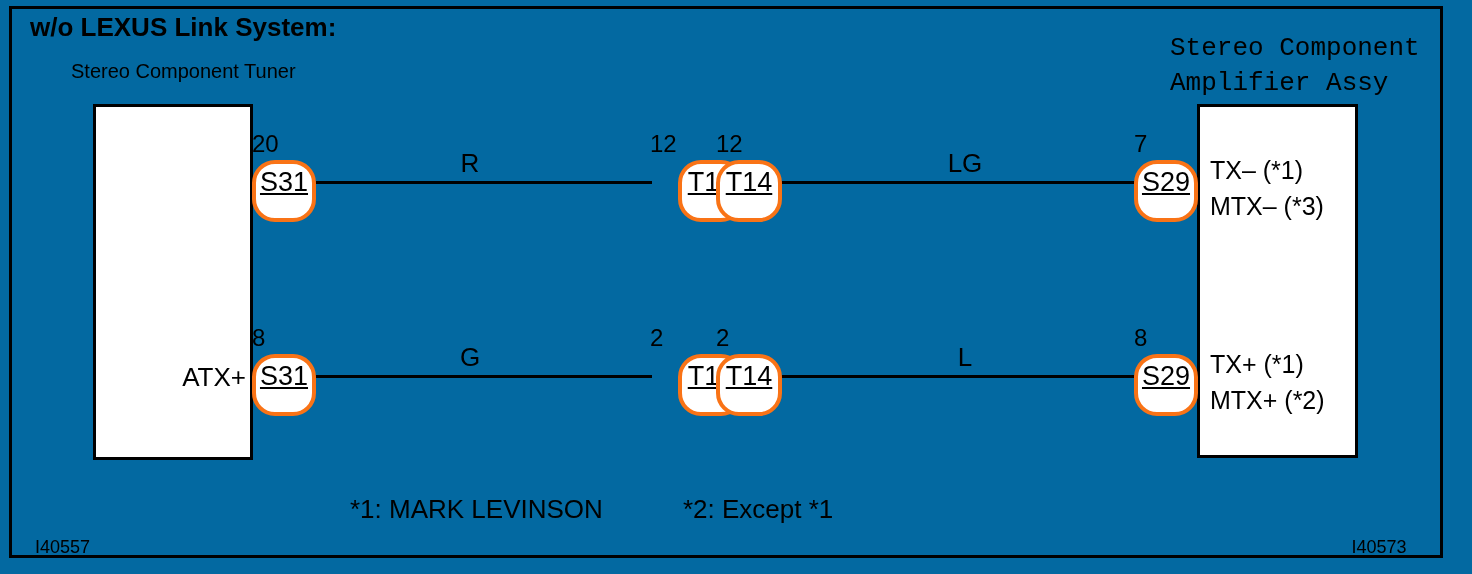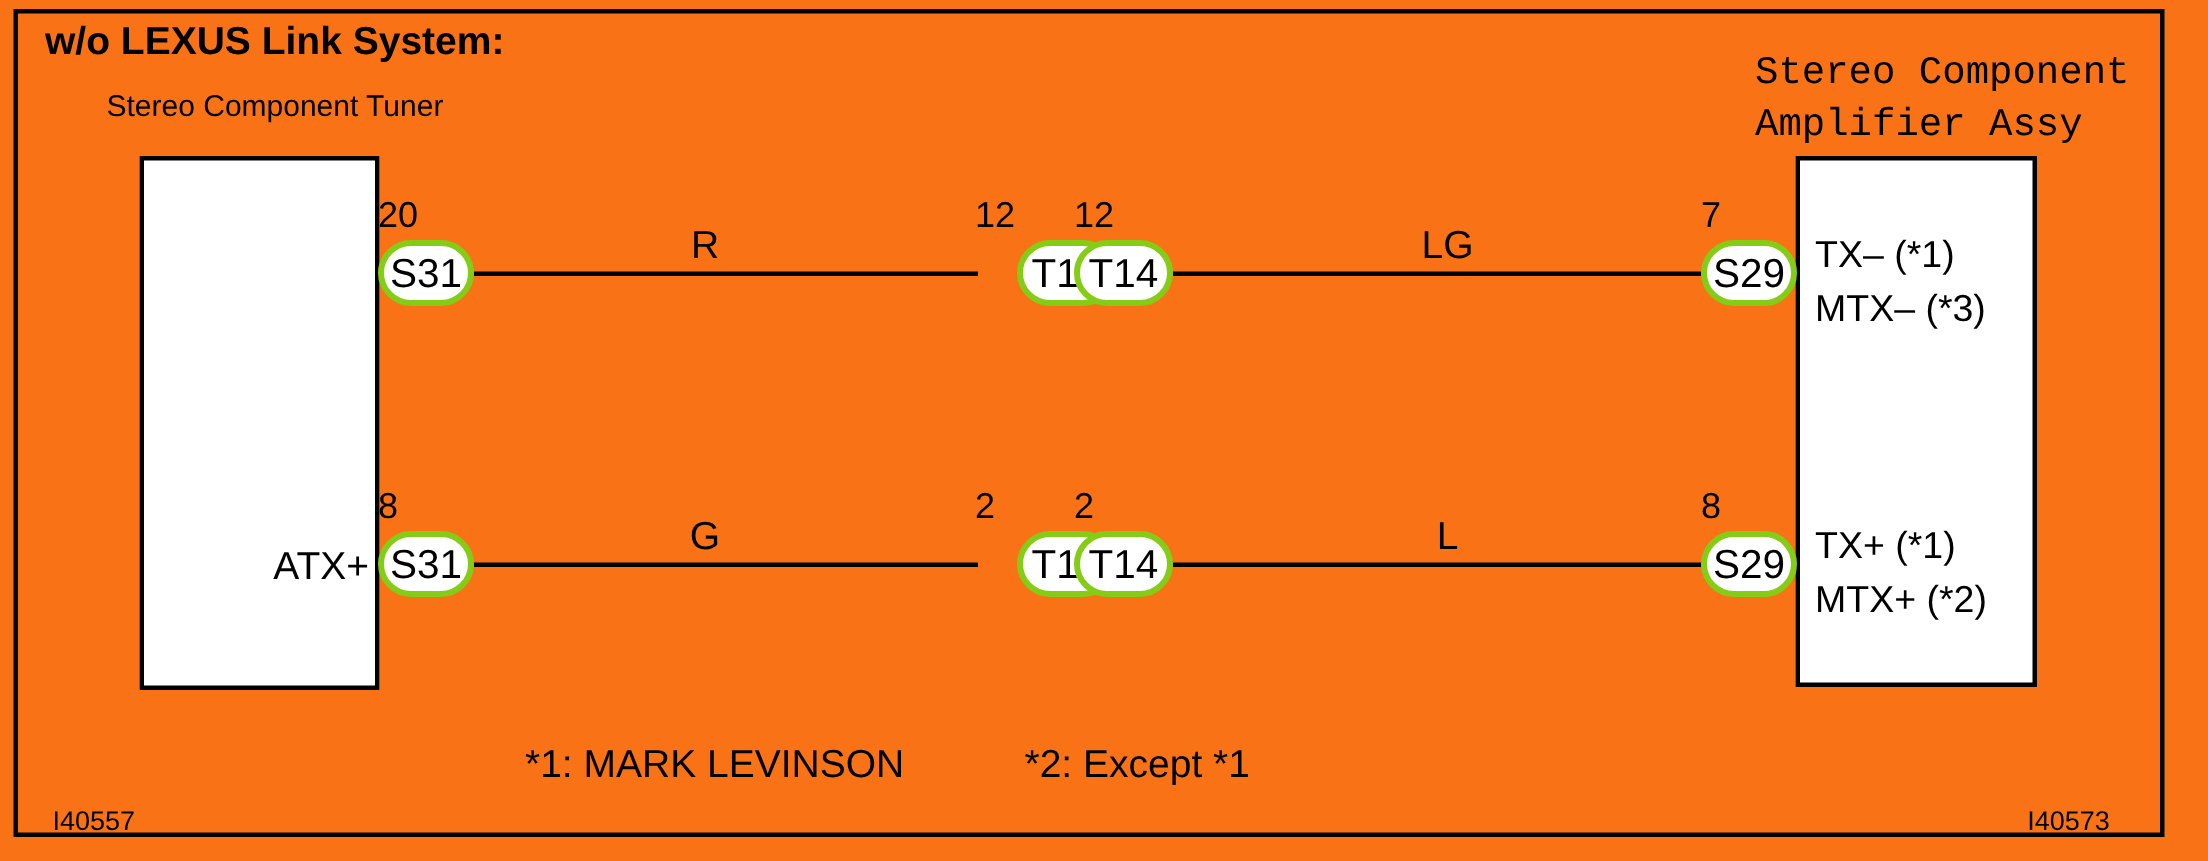--- a/index.html
+++ b/index.html
@@ -6,21 +6,21 @@
     margin: 0;
     padding: 0;
     background: #ffffff;
     font-family: "Liberation Sans", sans-serif;
     color: #000000;
   }
   .stage {
     position: relative;
     width: 1472px;
     height: 574px;
-    background: #f97316;
+    background: #0369a1;
     overflow: hidden;
   }
   .outer-border {
     position: absolute;
     left: 9px; top: 6px;
     width: 1434px; height: 552px;
     border: 3px solid #000;
     box-sizing: border-box;
   }
   .title {
@@ -90,30 +90,31 @@
   .wirelabel {
     position: absolute;
     top: 20px; height: 30px; width: 140px;
     font-size: 26px;
     text-align: center;
   }
   .wl-left  { left: 400px; }
   .wl-right { left: 895px; }
   .oval {
     position: absolute;
-    top: 32px; height: 44px;
-    border: 4px solid #84cc16;
+    top: 32px; height: 62px;
+    border: 4px solid #f97316;
     border-radius: 23px;
     box-sizing: border-box;
     background: #ffffff;
     font-size: 27px;
     line-height: 37px;
     text-align: center;
     white-space: nowrap;
     z-index: 2;
+    text-decoration: underline;
   }
   .oval-left  { left: 252px;  width: 64px; }
   .oval-m1    { left: 678px;  width: 66px; text-align: center; }
   .oval-m2    { left: 716px;  width: 66px; }
   .oval-right { left: 1134px; width: 64px; }
   .amp-line {
     position: absolute;
     left: 1210px;
     font-size: 25px;
     white-space: nowrap;

